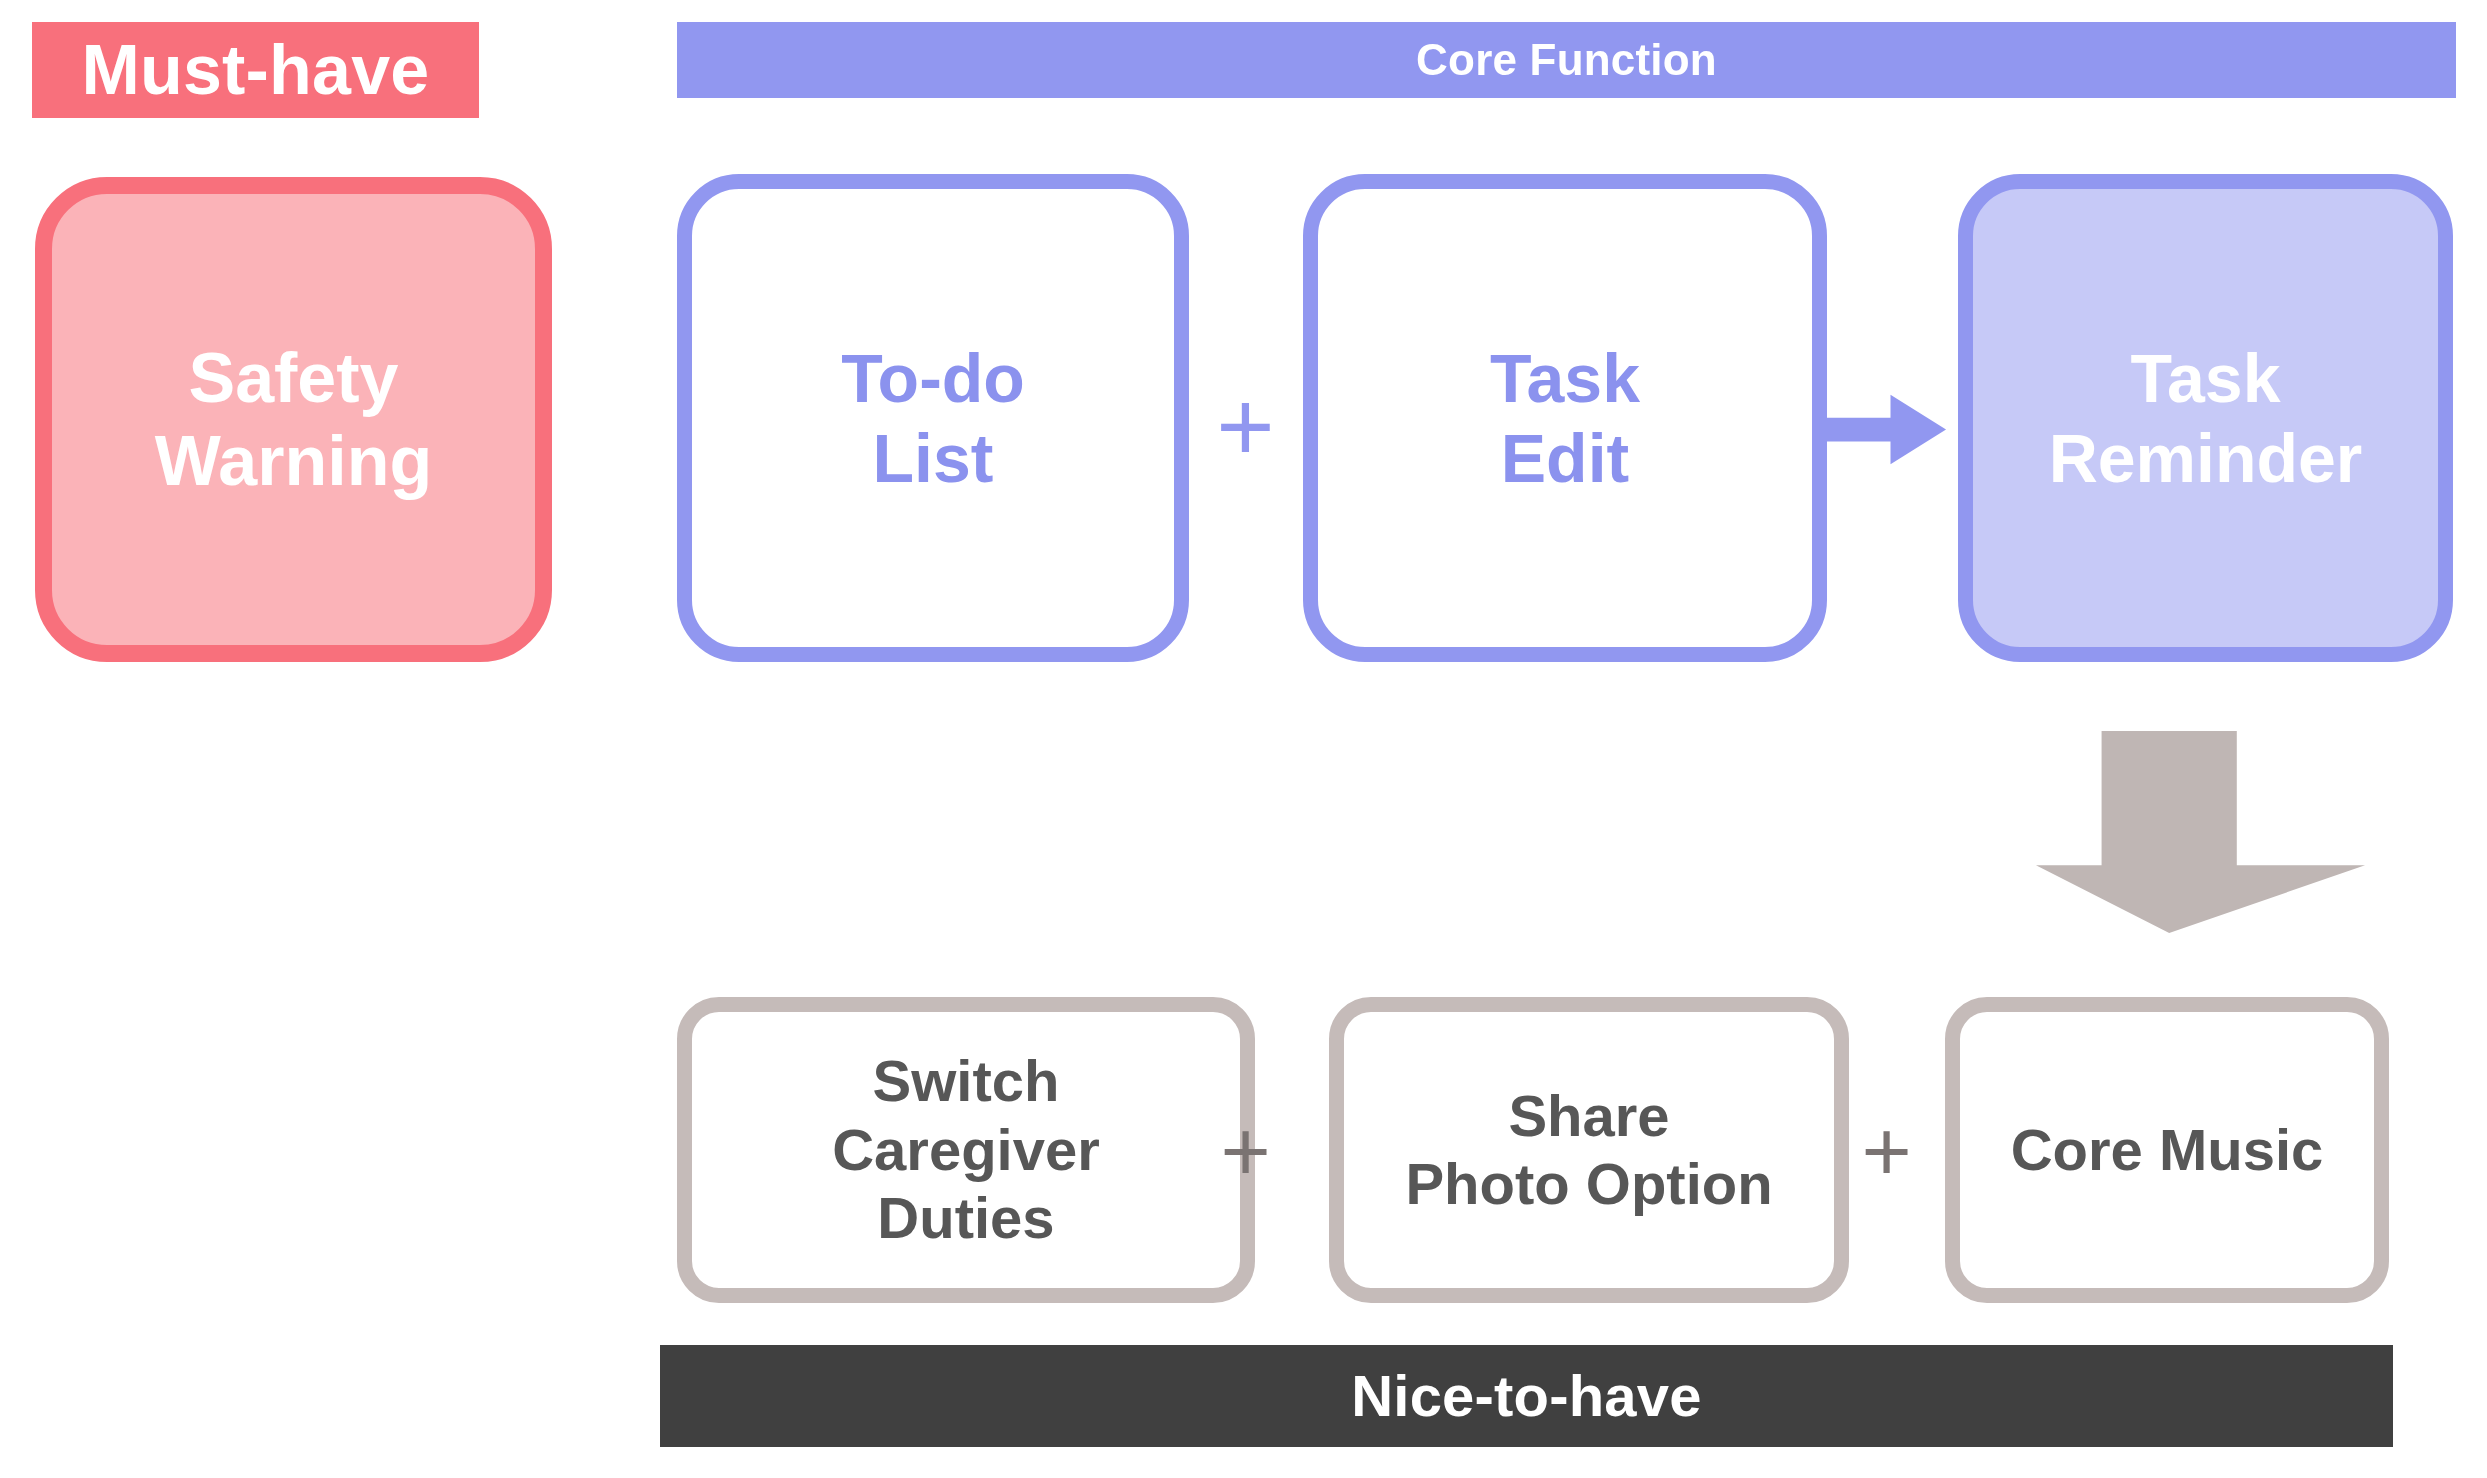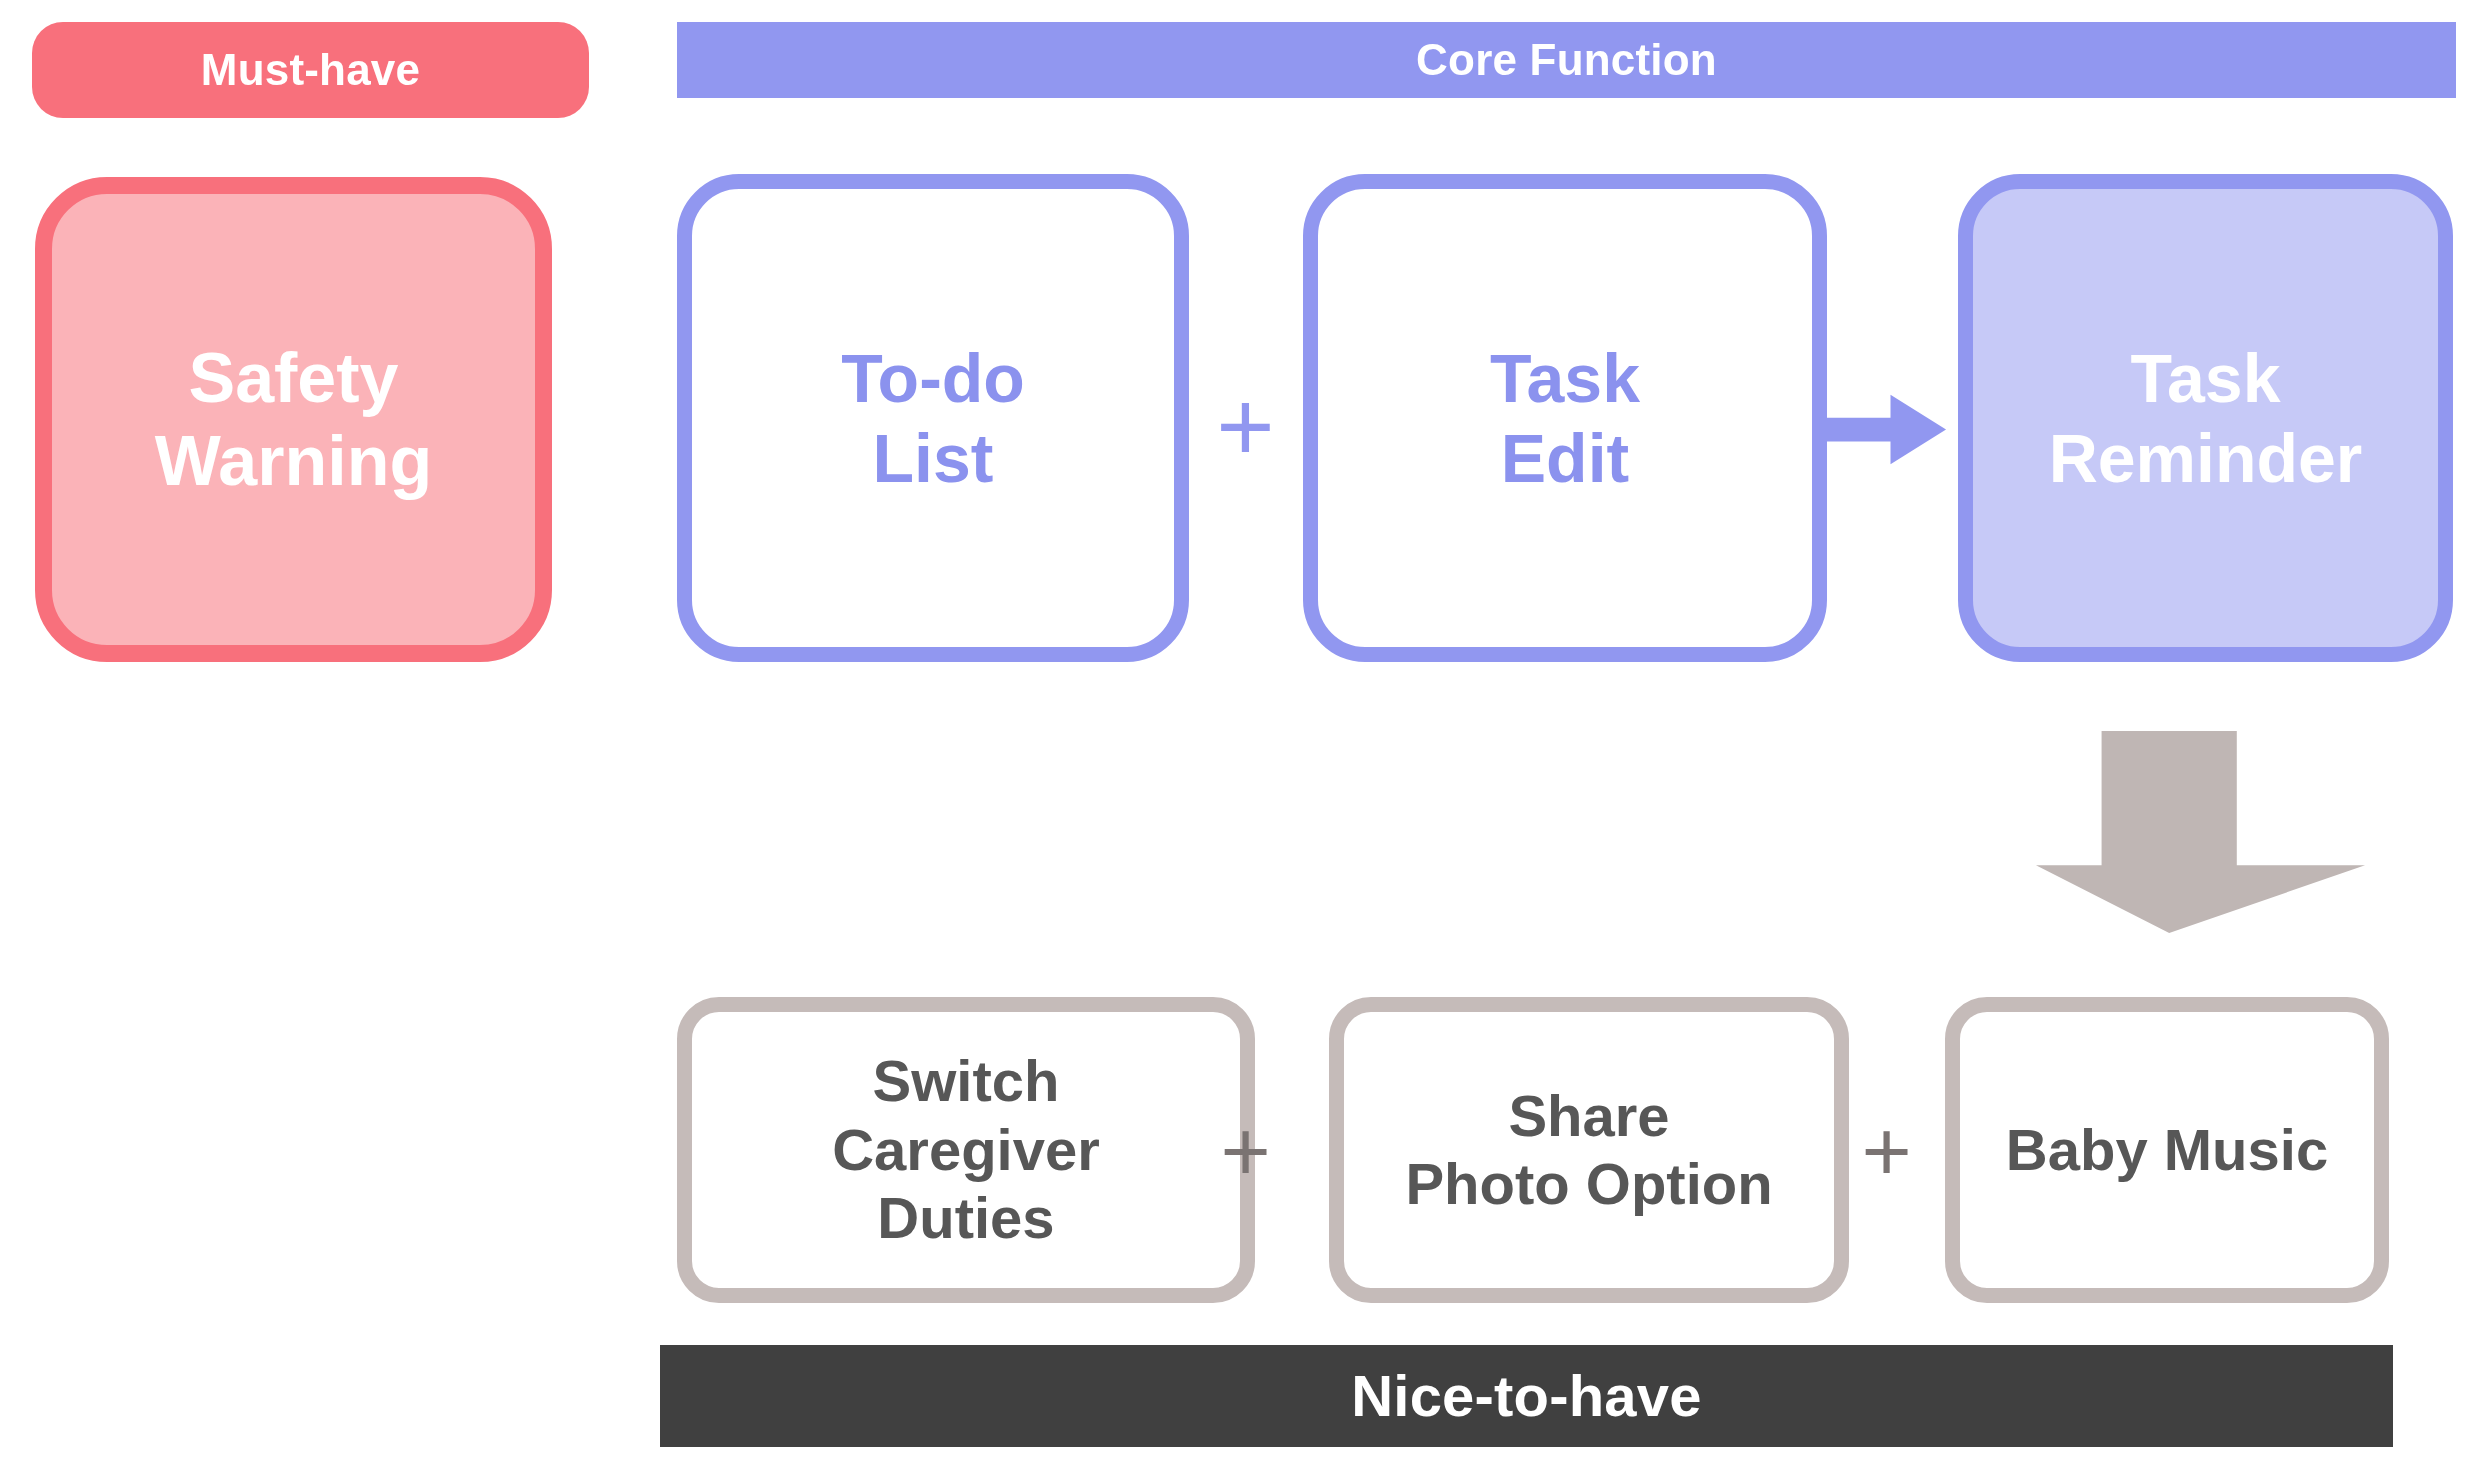--- a/index.html
+++ b/index.html
@@ -25,25 +25,24 @@
     align-items: center;
     justify-content: center;
     color: #ffffff;
     font-weight: bold;
     letter-spacing: 0.2px;
     line-height: 1;
   }
   #banner-must-have {
     left: 32px;
     top: 22px;
-    width: 557px;
+    width: 447px;
     height: 96px;
     background: #F8707C;
-    font-size: 44px;
-    border-radius: 31px;
+    font-size: 70px;
   }
   #banner-core-function {
     left: 677px;
     top: 22px;
     width: 1779px;
     height: 76px;
     background: #9197F0;
     font-size: 44px;
   }
   #banner-nice-to-have {
@@ -202,16 +201,16 @@
 Caregiver
 Duties</div>
 
   <div class="plus plus-nice" id="plus-nice-1">+</div>
 
   <div class="node node-nice" id="node-share-photo-option">Share
 Photo Option</div>
 
   <div class="plus plus-nice" id="plus-nice-2">+</div>
 
-  <div class="node node-nice" id="node-baby-music">Baby Music</div>
+  <div class="node node-nice" id="node-baby-music">Core Music</div>
 
 </div>
 
 
 </body></html>

